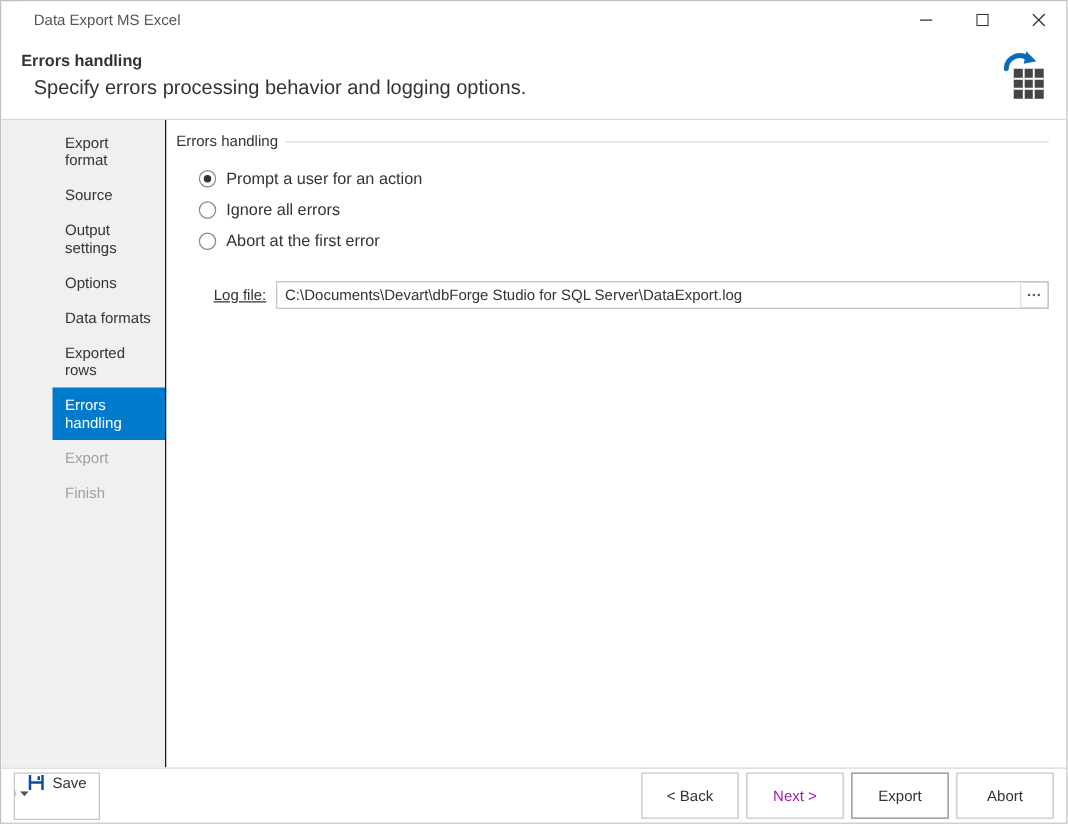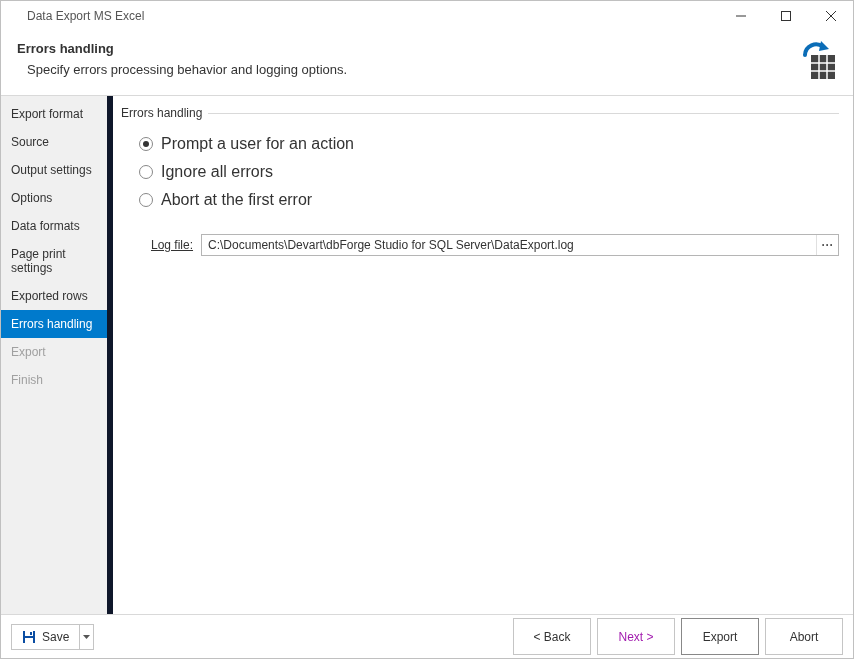--- a/index.html
+++ b/index.html
@@ -44,30 +44,31 @@
     
     .header {
       padding: 10px 16px 14px 16px;
       display: flex;
       align-items: flex-start;
       border-bottom: 1px solid #d9d9d9;
       background: #fff;
     }
     .header-text { flex: 1; }
     .header-title { font-size: 13px; font-weight: bold; color: #333; margin-bottom: 6px; }
-    .header-subtitle { font-size: 13px; color: #333; padding-left: 10px; }
+    .header-subtitle { font-size: 16px; color: #333; padding-left: 10px; }
     .header-icon { width: 40px; height: 40px; margin-left: 8px; }
 
     
     .body { flex: 1; display: flex; background: #fff; min-height: 0; }
     .sidebar {
-      width: 112px;
+      width: 132px;
       background: #f0f0f0;
-      border-right: 6px solid #0f172a;
+      border-right: 1px solid #0f172a;
       padding-top: 4px;
+      padding-left: 41px;
     }
     .sidebar-item {
       padding: 7px 10px;
       font-size: 12px;
       color: #333;
       cursor: pointer;
     }
     .sidebar-item.selected {
       background: #007acc;
       color: #fff;
@@ -105,21 +106,21 @@
       content: ""; width: 6px; height: 6px; border-radius: 50%; background: #333;
     }
     .checkbox {
       width: 14px; height: 14px; border: 1px solid #888; background: #fff;
       display: flex; align-items: center; justify-content: center;
       cursor: pointer;
     }
     .checkbox.checked::after {
       content: "✓"; font-size: 11px; color: #333; line-height: 1;
     }
-    .opt-label { font-size: 16px; color: #333; cursor: pointer; }
+    .opt-label { font-size: 13px; color: #333; cursor: pointer; }
 
     .logfile-row {
       display: flex;
       align-items: center;
       padding: 6px 0 6px 30px;
       gap: 8px;
     }
     .logfile-label { font-size: 12px; color: #333; text-decoration: underline; }
     .logfile-input-wrap {
       flex: 1;
@@ -145,23 +146,24 @@
       border-top: 1px solid #d9d9d9;
       display: flex;
       align-items: center;
       padding: 0 10px;
       gap: 6px;
       background: #fff;
     }
     .save-split {
       display: flex;
       border: 1px solid #c5c5c5;
-      height: 26px;
-      background: #fff;
-      cursor: pointer;
+      height: 38px;
+      background: #fff;
+      cursor: pointer;
+      flex-direction: column;
     }
     .save-main {
       display: flex; align-items: center; gap: 6px; padding: 0 10px;
     }
     .save-drop {
       width: 14px; border-left: 1px solid #c5c5c5;
       display: flex; align-items: center; justify-content: center;
     }
     .footer-spacer { flex: 1; }
     .footer-btn {
@@ -219,21 +221,20 @@
   </div>
 </div>
 
 <div class="body">
   <div class="sidebar">
     <div class="sidebar-item">Export format</div>
     <div class="sidebar-item">Source</div>
     <div class="sidebar-item">Output settings</div>
     <div class="sidebar-item">Options</div>
     <div class="sidebar-item">Data formats</div>
-    <div class="sidebar-item">Page print settings</div>
     <div class="sidebar-item">Exported rows</div>
     <div class="sidebar-item selected">Errors handling</div>
     <div class="sidebar-item disabled">Export</div>
     <div class="sidebar-item disabled">Finish</div>
   </div>
 
   <div class="main">
 
     <div class="group">
       <div class="group-header">

